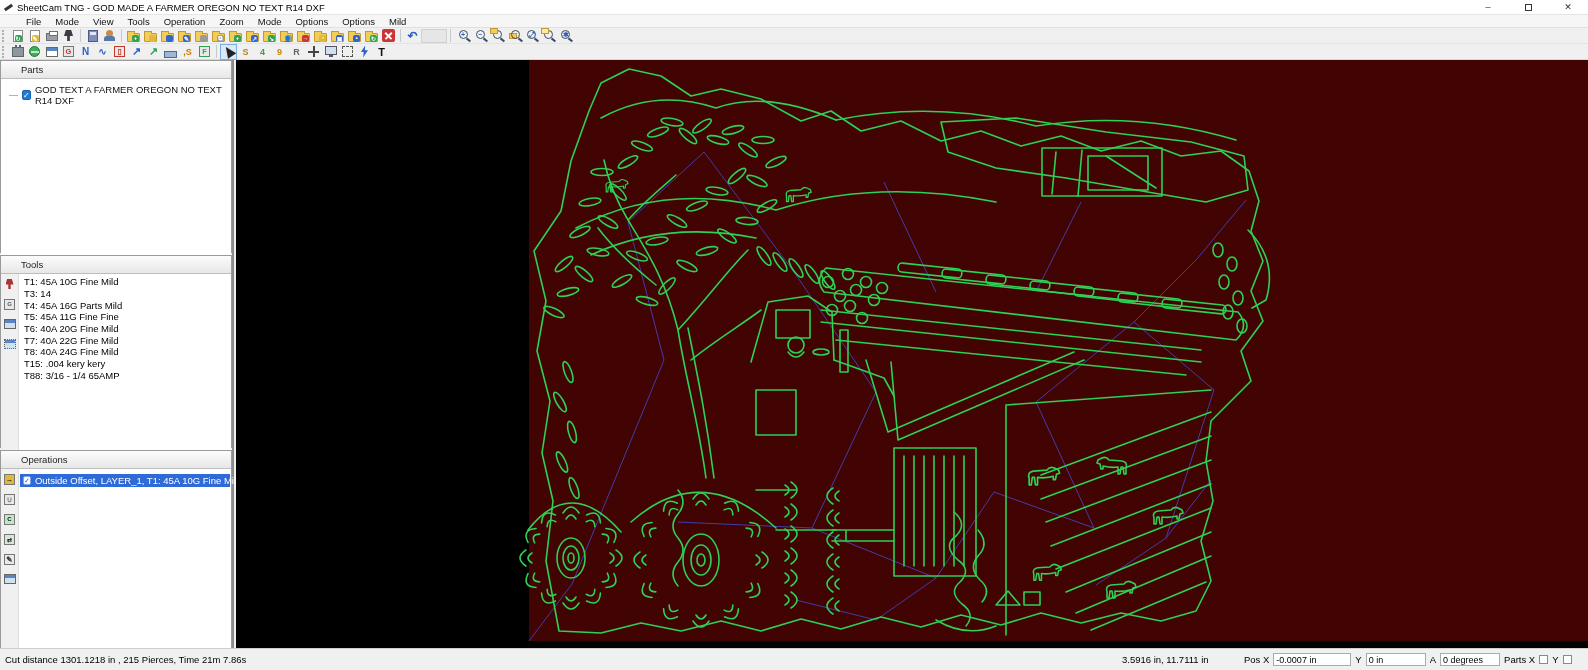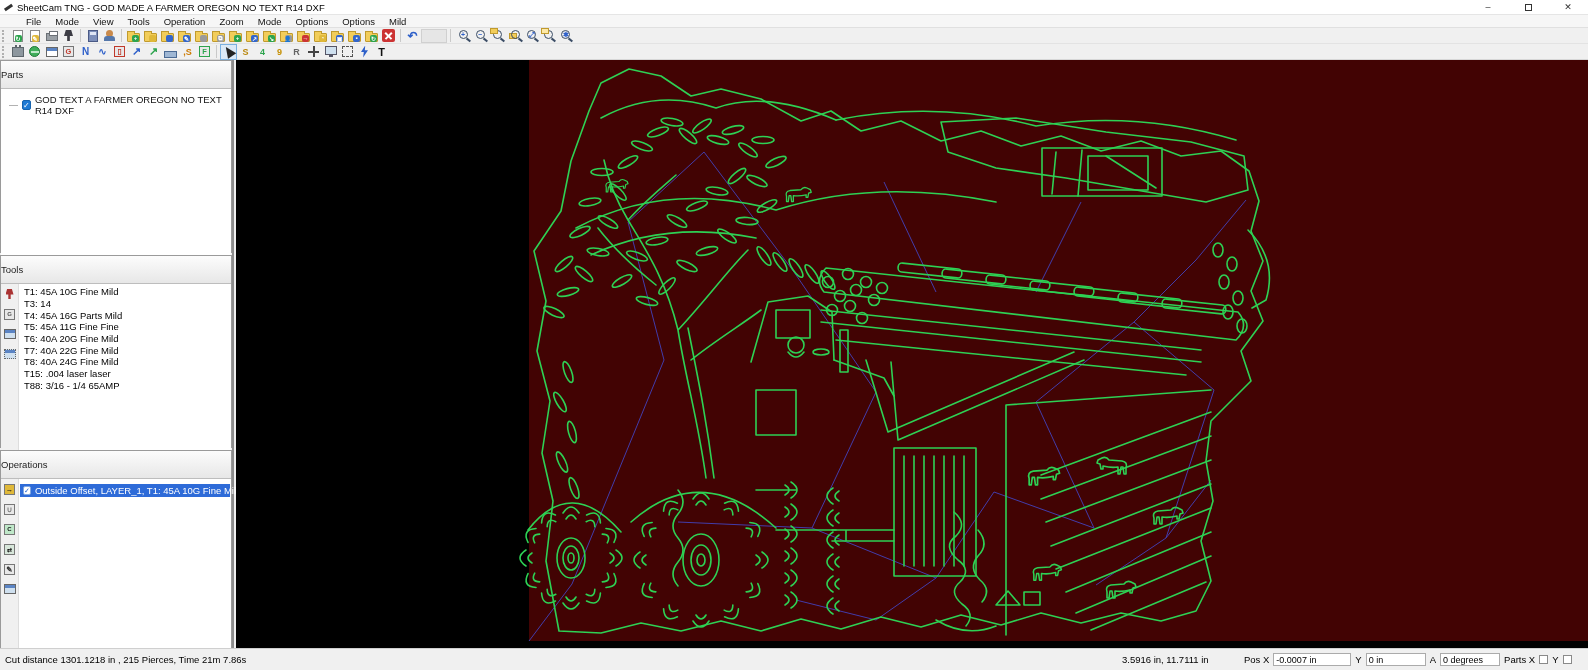--- a/index.html
+++ b/index.html
@@ -71,21 +71,21 @@
   .sqicon{width:11px;height:11px;border:1px solid #777;background:#e8e8e8;display:flex;align-items:center;justify-content:center;font-size:7.5px;font-weight:bold;}
   .nodeline{color:#2d5fc9;font-size:10px;font-weight:bold;}
   .arrow-blue{color:#2d5fc9;font-size:11px;}
   .arrow-green{color:#2da44e;font-size:11px;}
   .plateicon{width:13px;height:7px;background:#9fb7d4;border:1px solid #4a6a94;margin-top:5px;}
   .lettr{font-size:9px;font-weight:bold;}
 
   
   .leftcol{position:absolute;left:0;top:60px;width:234px;height:588px;background:#f0f0f0;border-right:2px solid #8c8c8c;}
   .panel{position:absolute;left:0;width:232px;background:#fff;border:1px solid #9a9a9a;}
-  .panel-header{height:28px;background:linear-gradient(#fcfcfc,#e7e7e7);border-bottom:1px solid #bdbdbd;display:flex;align-items:center;padding-left:0;color:#222;text-align:right;}
+  .panel-header{height:18px;background:linear-gradient(#fcfcfc,#e7e7e7);border-bottom:1px solid #bdbdbd;display:flex;align-items:center;padding-left:20px;color:#222;text-align:right;}
   .panel-body{position:relative;background:#fff;width:100%;}
   .strip{position:absolute;left:0;top:0;bottom:0;width:18px;background:#f0f0f0;border-right:1px solid #ddd;display:flex;flex-direction:column;align-items:center;padding-top:3px;gap:6px;}
   .strip .tbi{width:15px;height:14px;}
   .list{position:absolute;left:19px;top:2px;right:1px;}
   .listrow{height:11.7px;display:flex;align-items:center;padding-left:4px;color:#000;white-space:nowrap;}
   .tree-item{display:flex;align-items:center;gap:4px;padding:5px 0 0 8px;}
   .expander{color:#888;font-size:9px;}
   .chk{width:10px;height:10px;background:#1f7ad4;border:1px solid #1663ae;border-radius:2px;color:#fff;font-size:8px;line-height:9px;text-align:center;}
   .oprow{margin-top:3px;display:flex;align-items:center;gap:4px;height:13px;background:#2e6bd8;color:#fff;padding-left:3px;white-space:nowrap;}
   .oprow .chk{background:#fff;color:#1f5ecf;border-color:#7fa6e0;width:9px;height:9px;font-size:7px;line-height:8px;}
@@ -381,21 +381,21 @@
             </span>
         </div>
         <div class="list">
           <div class="listrow">T1: 45A 10G Fine Mild</div>
           <div class="listrow">T3: 14</div>
           <div class="listrow">T4: 45A 16G Parts Mild</div>
           <div class="listrow">T5: 45A 11G Fine Fine</div>
           <div class="listrow">T6: 40A 20G Fine Mild</div>
           <div class="listrow">T7: 40A 22G Fine Mild</div>
           <div class="listrow">T8: 40A 24G Fine Mild</div>
-          <div class="listrow">T15: .004 laser laser</div>
+          <div class="listrow">T15: .004 kery kery</div>
           <div class="listrow">T88: 3/16 - 1/4 65AMP</div>
         </div>
       </div>
     </div>
 
     <div class="panel" style="top:390px;height:198px;">
       <div class="panel-header">Operations</div>
       <div class="panel-body" style="height:184px;">
         <div class="strip">
           <span class="tbi">

